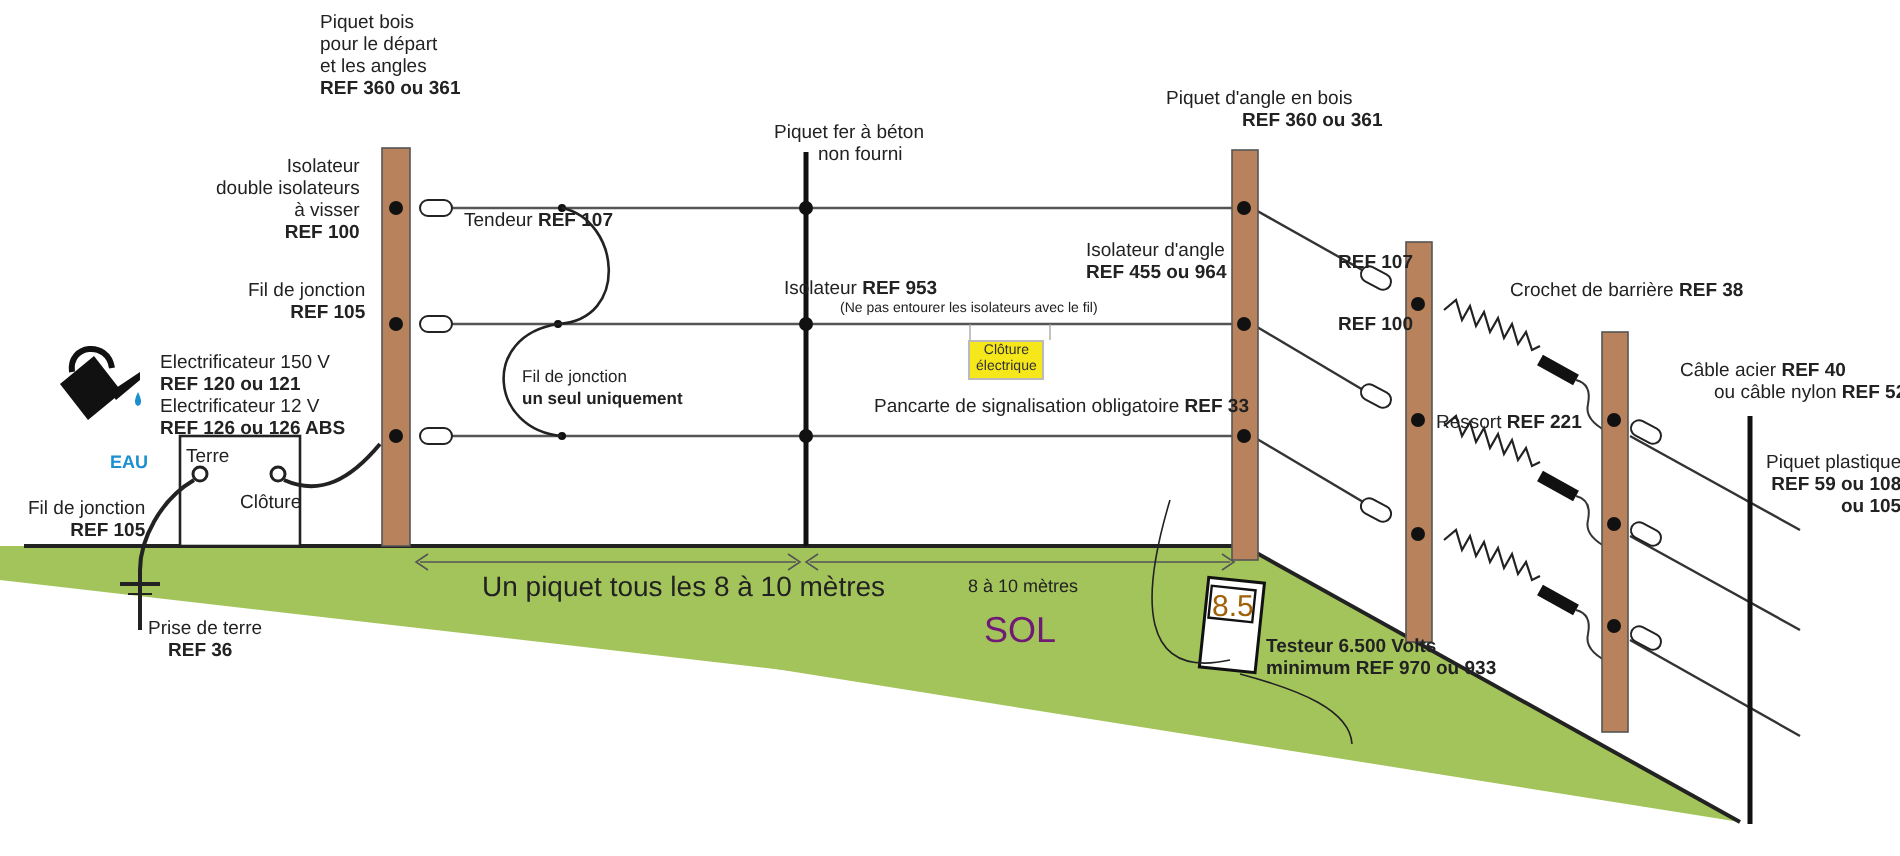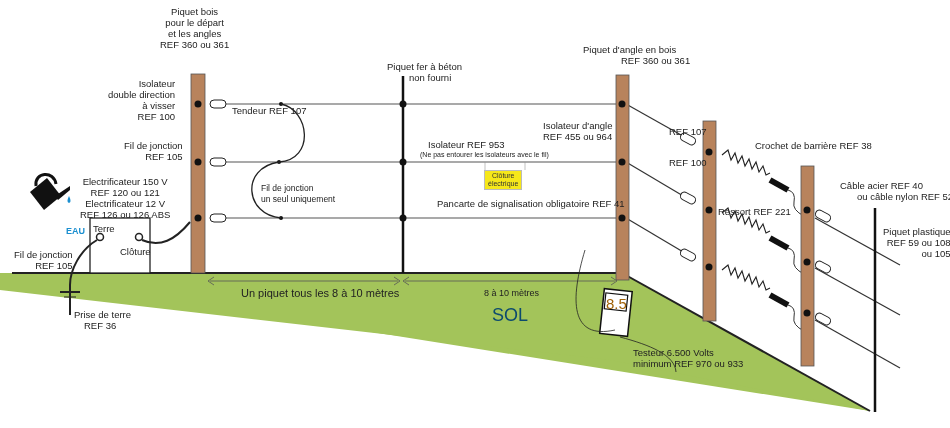--- a/index.html
+++ b/index.html
@@ -1,23 +1,23 @@
 <!DOCTYPE html>
 <html><head>
 <meta charset="utf-8">
 <style>
   html, body { margin: 0; padding: 0; background: #ffffff; }
   body { width: 950px; height: 428px; position: relative; overflow: hidden; font-family: "Liberation Sans", sans-serif; }
   svg { position: absolute; left: 0; top: 0; }
   .lbl { position: absolute; font-family: "Liberation Sans", sans-serif; font-size: 9.5px; line-height: 11px; color: #222; white-space: nowrap; }
-  .b { font-weight: normal; }
-  .c { text-align: center; }
+  .b { font-weight: bold; }
+  .c { text-align: left; }
   .r { text-align: right; }
   .sign { position: absolute; background: #f6e71a; border: 1px solid #bbb; font-size: 7px; line-height: 8px; text-align: center; color: #333; padding: 1px 3px; }
-  .sol { position: absolute; font-size: 18px; color: #0c4a6e; }
+  .sol { position: absolute; font-size: 18px; color: #701a75; }
   .eau { position: absolute; font-size: 9px; font-weight: bold; color: #1b8fd0; }
   .meter { position: absolute; font-size: 15px; font-weight: normal; color: #a16207; }
 </style>
 </head>
 <body>
 
 <svg width="950" height="428" viewBox="0 0 950 428">
 
   <polygon points="0,273 622,273 870,411 0,273" fill="#a3c45a"></polygon>
   <polygon points="0,273 622,273 870,411 610,360 0,290" fill="#a3c45a"></polygon>
@@ -137,42 +137,42 @@
 
 <div class="lbl c" style="left:160px; top:6px;">
   <div>Piquet bois</div>
   <div>pour le départ</div>
   <div>et les angles</div>
   <div class="b">REF 360 ou 361</div>
 </div>
 
 <div class="lbl r" style="left:108px; top:78px;">
   <div>Isolateur</div>
-  <div>double direction</div>
+  <div>double isolateurs</div>
   <div>à visser</div>
   <div class="b">REF 100</div>
 </div>
 
 <div class="lbl" style="left:232px; top:81px;margin-top:24px;">
   <span>Tendeur</span> <span class="b">REF 107</span>
 </div>
 
 <div class="lbl r" style="left:124px; top:140px;">
   <div>Fil de jonction</div>
   <div class="b">REF 105</div>
 </div>
 
 <div class="lbl c" style="left:80px; top:176px;">
   <div>Electrificateur 150 V</div>
   <div class="b">REF 120 ou 121</div>
   <div>Electrificateur 12 V</div>
   <div class="b">REF 126 ou 126 ABS</div>
 </div>
 
-<div class="eau" style="left:46px; top:226px;padding-left:20px;">EAU</div>
+<div class="eau" style="left:35px; top:226px;padding-left:20px;">EAU</div>
 
 <div class="lbl" style="left:93px; top:223px;">Terre</div>
 <div class="lbl" style="left:120px; top:246px;">Clôture</div>
 
 <div class="lbl r" style="left:14px; top:249px;">
   <div>Fil de jonction</div>
   <div class="b">REF 105</div>
 </div>
 
 <div class="lbl" style="left:74px; top:309px;">
@@ -183,32 +183,32 @@
 <div class="lbl" style="left:261px; top:183px; font-size:8.5px;">
   <div>Fil de jonction</div>
   <div class="b">un seul uniquement</div>
 </div>
 
 <div class="lbl" style="left:387px; top:61px;">
   <div>Piquet fer à béton</div>
   <div style="padding-left:22px;">non fourni</div>
 </div>
 
-<div class="lbl" style="left:428px; top:139px;">
+<div class="lbl" style="left:392px; top:139px;">
   <span>Isolateur</span> <span class="b">REF 953</span>
 </div>
 <div class="lbl" style="left:420px; top:151px; font-size:7px; line-height:8px;">(Ne pas entourer les isolateurs avec le fil)</div>
 
 <div class="sign" style="left:484px; top:170px;">
   <div>Clôture</div>
   <div>électrique</div>
 </div>
 
 <div class="lbl" style="left:437px; top:198px;">
-  <span>Pancarte de signalisation obligatoire</span> <span class="b">REF 41</span>
+  <span>Pancarte de signalisation obligatoire</span> <span class="b">REF 33</span>
 </div>
 
 <div class="lbl" style="left:583px; top:44px;">
   <div>Piquet d'angle en bois</div>
   <div class="b" style="padding-left:38px;">REF 360 ou 361</div>
 </div>
 
 <div class="lbl" style="left:543px; top:120px;">
   <div>Isolateur d'angle</div>
   <div class="b">REF 455 ou 964</div>
@@ -229,23 +229,23 @@
   <div><span>Câble acier</span> <span class="b">REF 40</span></div>
   <div style="padding-left:17px;"><span>ou câble nylon</span> <span class="b">REF 52</span></div>
 </div>
 
 <div class="lbl r" style="left:883px; top:226px;">
   <div>Piquet plastique</div>
   <div class="b">REF 59 ou 108</div>
   <div class="b">ou 105</div>
 </div>
 
-<div class="lbl" style="left:241px; top:288px; font-size:11px;">Un piquet tous les 8 à 10 mètres</div>
+<div class="lbl" style="left:241px; top:288px; font-size:14px;">Un piquet tous les 8 à 10 mètres</div>
 <div class="lbl" style="left:484px; top:288px; font-size:9px;">8 à 10 mètres</div>
 
 <div class="sol" style="left:492px; top:305px;">SOL</div>
 
 <div class="meter" style="left:606px; top:295px;">8.5</div>
 
-<div class="lbl b" style="left:633px; top:318px;margin-top:29px;">
+<div class="lbl b" style="left:633px; top:318px;">
   <div>Testeur 6.500 Volts</div>
   <div><span>minimum</span> <span>REF 970 ou 933</span></div>
 </div>
 
 </body></html>

